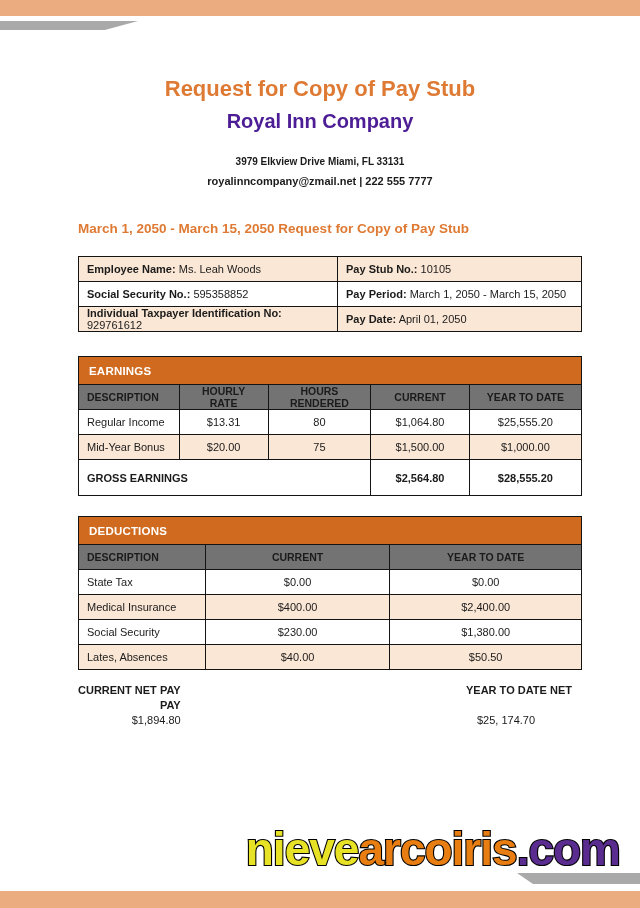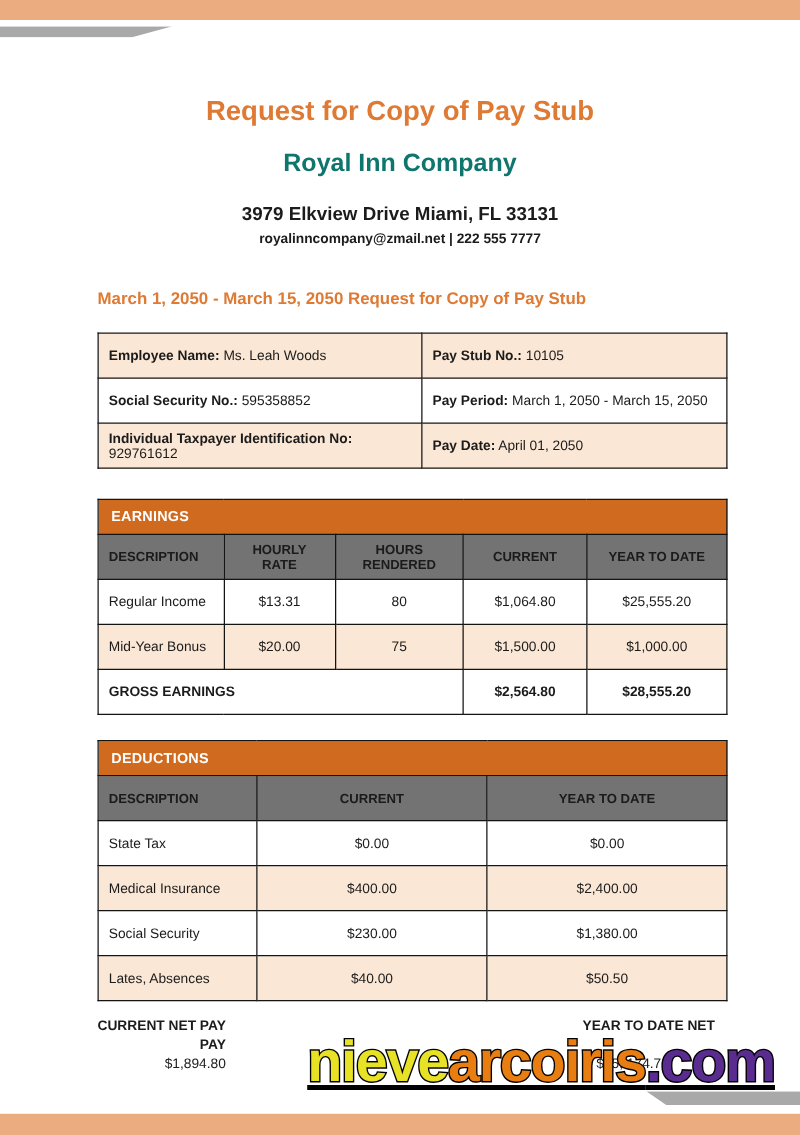--- a/index.html
+++ b/index.html
@@ -13,30 +13,30 @@
   .top-bar { position:absolute; top:0; left:0; width:640px; height:16px; background:#EBAD80; }
   .top-gray { position:absolute; top:21px; left:0; width:138px; height:9px; background:#A9A9A9;
     clip-path:polygon(0 0, 100% 0, 76% 100%, 0 100%); }
   .bottom-gray { position:absolute; top:873px; right:0; width:123px; height:11px; background:#A9A9A9;
     clip-path:polygon(0 0, 100% 0, 100% 100%, 13% 100%); }
   .bottom-bar { position:absolute; bottom:0; left:0; width:640px; height:17px; background:#EBAD80; }
 
   
   .header { padding-top:76px; text-align:center; }
   .doc-title { font-size:22px; line-height:26px; font-weight:bold; color:#DE7A33; }
-  .company { font-size:20px; line-height:25px; font-weight:bold; color:#0f766e; margin-top:17px; }
-  .addr { font-size:15px; line-height:13px; font-weight:bold; margin-top:21px; }
+  .company { font-size:20px; line-height:25px; font-weight:bold; color:#4c1d95; margin-top:7px; }
+  .addr { font-size:10px; line-height:13px; font-weight:bold; margin-top:21px; }
   .contact { font-size:11px; line-height:13px; font-weight:bold; margin-top:7px; }
 
   
   .content { margin-left:78px; width:504px; }
   .section-heading { margin-top:33px; font-size:13.5px; font-weight:bold; color:#DE7A33; }
 
   table { border-collapse:collapse; width:100%; table-layout:fixed; font-size:11px; color:#1b1b1b; }
-  td { border:1px solid #141414; padding:0 8px; height:36px; background:#fff; vertical-align:middle; }
+  td { border:1px solid #141414; padding:0 8px; height:25px; background:#fff; vertical-align:middle; }
   .peach td, td.peach { background:#FBE7D5; }
   .lbl { font-weight:bold; }
 
   .emp-table { margin-top:20px; }
 
   .data-table { margin-top:24px; }
   .caption-row td { background:#D06A1E; color:#ffffff; font-weight:bold; font-size:11.5px;
     height:28px; padding-left:10px; letter-spacing:.2px; }
   .colhead td { background:#737373; font-weight:bold; font-size:10.5px; text-align:center; }
   .colhead td:first-child { text-align:left; }
@@ -48,21 +48,21 @@
   .np-col { position:absolute; top:0; }
   .np-left { left:0;text-align:right; }
   .np-right { left:388px; }
   .np-label { font-weight:bold; line-height:15px; height:30px; }
   .np-value { line-height:15px;margin-left:11px; }
 
   
   .watermark {
     position:absolute; top:826px; right:20px; white-space:nowrap;
     font-size:46px; line-height:46px; font-weight:bold; letter-spacing:-1px;
-    -webkit-text-stroke:2.2px #000; paint-order:stroke fill;text-decoration:underline;
+    -webkit-text-stroke:2.2px #000; paint-order:stroke fill;
   }
   .wm-1 { color:#E8E226; }
   .wm-2 { color:#E87E12; }
   .wm-3 { color:#5A2C90; }
 </style>
 </head>
 <body>
 
 <div class="page">
 

